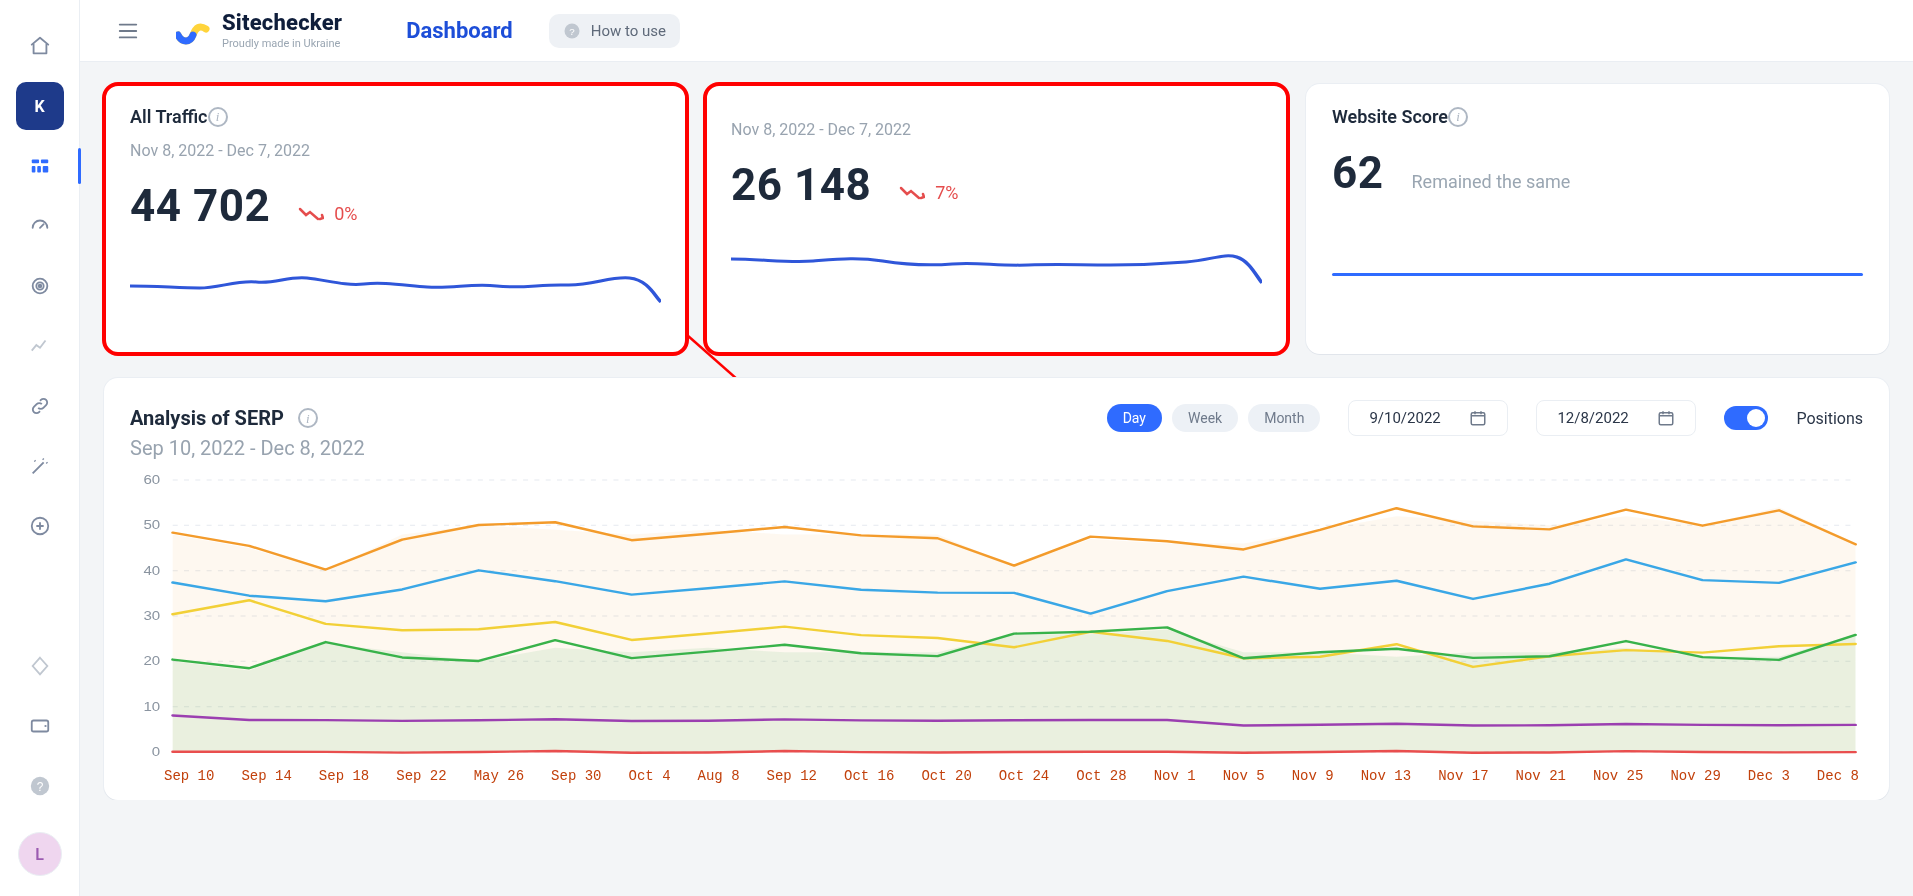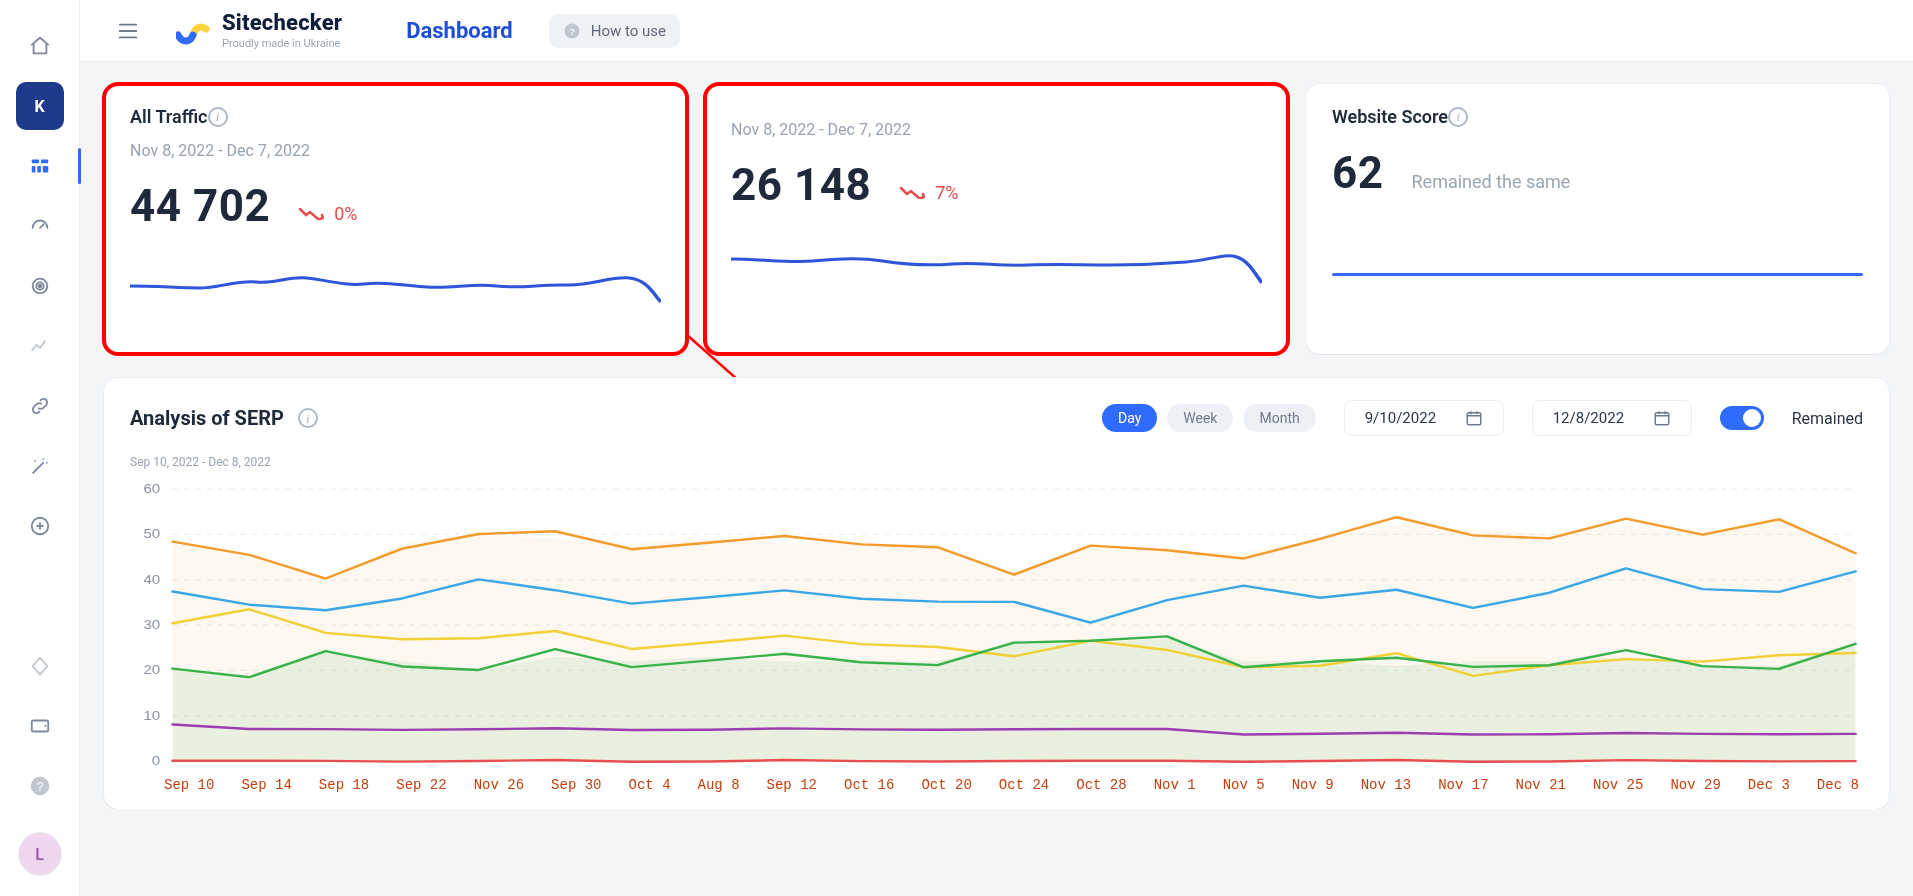--- a/index.html
+++ b/index.html
@@ -62,21 +62,21 @@
   .serp-head { display:flex; align-items:center; gap:14px; }
   .serp-title { font-size:20px; font-weight:700; color:#1e2a3b; }
   .controls { margin-left:auto; display:flex; align-items:center; gap:28px; }
   .seg { display:flex; gap:10px; align-items:center; }
   .pill { padding:6px 16px; border-radius:999px; background:var(--pill-bg); color:#6f7a8b; font-size:14px; }
   .pill.active { background:var(--blue-pill); color:#fff; }
   .date-input { display:flex; align-items:center; gap:10px; background:#fff; border:1px solid var(--border); border-radius:8px; padding:8px 20px; color:#2b3648; font-size:15px; min-width:160px; justify-content:space-between; }
   .toggle { width:44px; height:24px; background:var(--blue); border-radius:999px; position:relative; }
   .toggle::after { content:""; position:absolute; width:18px; height:18px; background:#fff; border-radius:50%; top:3px; right:3px; }
   .pos-label { font-size:16px; color:#2b3648; }
-  .serp-sub { color:#98a3af; font-size:12px; margin-top:19px; }
+  .serp-sub { color:#98a3af; font-size:20px; margin-top:0; }
   .chart-wrap { position:relative; margin-top:12px; }
   .chart-wrap svg { display:block; width:100%; height:290px; }
   .xaxis { display:flex; justify-content:space-between; color:#c2410c; font-size:14px; padding:6px 4px 0 34px;font-family:Liberation Mono, monospace; }
   .arrow-overlay { position:absolute; pointer-events:none; }
 </style>
 </head>
 <body>
 
 <div class="app">
 
@@ -271,21 +271,21 @@
                 </svg>
             </div>
             <div class="date-input">
               <span>12/8/2022</span>
               <svg width="18" height="18" viewBox="0 0 24 24" fill="none" stroke="#6f7a8b" stroke-width="2">
                   <rect x="3" y="5" width="18" height="16" rx="2"></rect>
                   <path d="M3 9h18M8 3v4M16 3v4"></path>
                 </svg>
             </div>
             <div class="toggle"></div>
-            <span class="pos-label">Remained</span>
+            <span class="pos-label">Positions</span>
           </div>
         </div>
         <div class="serp-sub">Sep 10, 2022 - Dec 8, 2022</div>
 
         <div class="chart-wrap">
           <svg id="serp-chart-svg" viewBox="0 0 1380 290" preserveAspectRatio="none">
               <line x1="34" x2="1374" y1="8" y2="8" stroke="#e5e9ef" stroke-dasharray="4 5" stroke-width="1"></line>
               <text x="24" y="12" text-anchor="end" font-size="12" fill="#8a94a0" font-family="Arial">60</text>
               <line x1="34" x2="1374" y1="53.33333333333332" y2="53.33333333333332" stroke="#e5e9ef" stroke-dasharray="4 5" stroke-width="1"></line>
               <text x="24" y="57.33333333333332" text-anchor="end" font-size="12" fill="#8a94a0" font-family="Arial">50</text>
@@ -306,21 +306,21 @@
               <path d="M 34 142.2364532736464 L 94.9090909090909 128.2284774001211 L 155.8181818181818 151.9253632342352 L 216.72727272727272 158.25324947661696 L 277.6363636363636 157.24338645802274 L 338.54545454545456 149.99941652408933 L 399.45454545454544 167.94916213820642 L 460.3636363636364 161.54303469871533 L 521.2727272727273 154.67761091541715 L 582.1818181818182 163.101698541966 L 643.0909090909091 165.9788154092102 L 704 175.26219943430925 L 764.9090909090909 159.78689699763206 L 825.8181818181819 168.95183838298888 L 886.7272727272727 186.24412123437298 L 947.6363636363635 184.76524565758052 L 1008.5454545454546 172.236018308212 L 1069.4545454545455 194.92801073083874 L 1130.3636363636365 184.2664871039229 L 1191.2727272727273 178.1342648603619 L 1252.1818181818182 180.62743982548236 L 1313.0909090909092 174.29130474093904 L 1374 172.03895540204525 " fill="none" stroke="#f2d037" stroke-width="2.4" stroke-linejoin="round" stroke-linecap="round"></path>
               <path d="M 34 187.56978660697973 L 94.9090909090909 196.22847740012108 L 155.8181818181818 170.05869656756852 L 216.72727272727272 185.45324947661697 L 277.6363636363636 188.9767197913561 L 338.54545454545456 168.13274985742265 L 399.45454545454544 186.08249547153974 L 460.3636363636364 179.67636803204866 L 521.2727272727273 172.81094424875047 L 582.1818181818182 181.2350318752993 L 643.0909090909091 184.11214874254352 L 704 161.6621994343093 L 764.9090909090909 159.78689699763206 L 825.8181818181819 155.35183838298886 L 886.7272727272727 186.24412123437298 L 947.6363636363635 180.23191232424716 L 1008.5454545454546 176.76935164154537 L 1069.4545454545455 185.86134406417207 L 1130.3636363636365 184.2664871039229 L 1191.2727272727273 169.06759819369523 L 1252.1818181818182 185.16077315881572 L 1313.0909090909092 187.891304740939 L 1374 162.97228873537858 " fill="none" stroke="#38b24a" stroke-width="2.4" stroke-linejoin="round" stroke-linecap="round"></path>
               <path d="M 34 243.51288999253913 L 94.9090909090909 247.9952263416818 L 155.8181818181818 248.12400373761275 L 216.72727272727272 248.91498951791044 L 277.6363636363636 248.2220899739195 L 338.54545454545456 247.31659373217784 L 399.45454545454544 248.9936452672758 L 460.3636363636364 248.7595460040061 L 521.2727272727273 247.33470136442713 L 582.1818181818182 248.38771231774575 L 643.0909090909091 248.74735192615128 L 704 248.20777492928866 L 764.9090909090909 247.973362124704 L 825.8181818181819 247.98564646454028 L 886.7272727272727 253.54718182096332 L 947.6363636363635 252.79565570719757 L 1008.5454545454546 251.79616895519317 L 1069.4545454545455 253.49933467468819 L 1130.3636363636365 253.299977554657 L 1191.2727272727273 251.96678310754524 L 1252.1818181818182 252.84509664485196 L 1313.0909090909092 253.18641309261739 L 1374 252.90486942525564 " fill="none" stroke="#9b3fb0" stroke-width="2.4" stroke-linejoin="round" stroke-linecap="round"></path>
               <path d="M 34 279.7795566592058 L 94.9090909090909 279.72855967501516 L 155.8181818181818 279.8573370709461 L 216.72727272727272 280.6483228512438 L 277.6363636363636 279.95542330725283 L 338.54545454545456 279.04992706551116 L 399.45454545454544 280.72697860060913 L 460.3636363636364 280.4928793373394 L 521.2727272727273 279.0680346977605 L 582.1818181818182 280.1210456510791 L 643.0909090909091 280.4806852594846 L 704 279.941108262622 L 764.9090909090909 279.70669545803736 L 825.8181818181819 279.7189797978736 L 886.7272727272727 280.7471818209633 L 947.6363636363635 279.99565570719756 L 1008.5454545454546 278.9961689551932 L 1069.4545454545455 280.69933467468815 L 1130.3636363636365 280.49997755465705 L 1191.2727272727273 279.1667831075452 L 1252.1818181818182 280.0450966448519 L 1313.0909090909092 280.3864130926174 L 1374 280.10486942525563 " fill="none" stroke="#e94e4e" stroke-width="2.4" stroke-linejoin="round" stroke-linecap="round"></path>
             </svg>
           <div class="xaxis" id="serp-xaxis">
               <span>Sep 10</span>
               <span>Sep 14</span>
               <span>Sep 18</span>
               <span>Sep 22</span>
-              <span>Nov 26</span>
+              <span>May 26</span>
               <span>Sep 30</span>
               <span>Oct 4</span>
               <span>Aug 8</span>
               <span>Sep 12</span>
               <span>Oct 16</span>
               <span>Oct 20</span>
               <span>Oct 24</span>
               <span>Oct 28</span>
               <span>Nov 1</span>
               <span>Nov 5</span>

